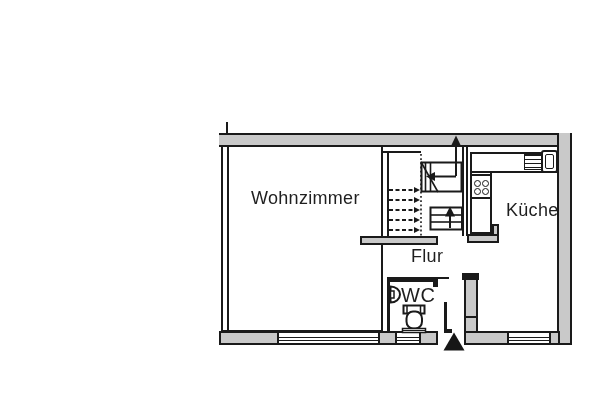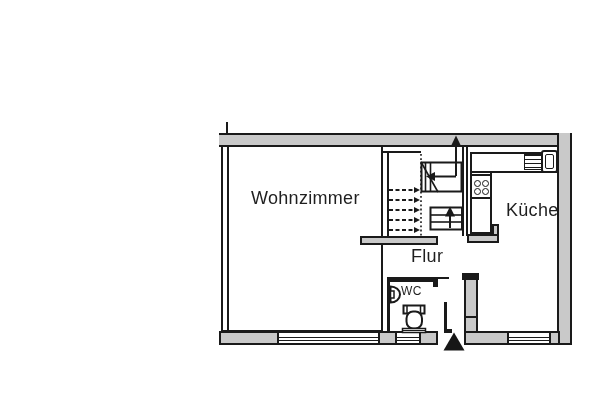--- a/index.html
+++ b/index.html
@@ -14,21 +14,21 @@
   .win i{position:absolute;left:0;right:0;height:1px;background:#1a1a1a;display:block;}
   .win i.l1{top:4px;} .win i.l2{top:7px;}
   .counter{background:#ffffff;border:2px solid #1a1a1a;}
   .stove{border-top:2px solid #1a1a1a;border-bottom:2px solid #1a1a1a;}
   .burner{position:absolute;width:7px;height:7px;border:1.5px solid #1a1a1a;border-radius:50%;background:#fff;box-sizing:border-box;}
   .drain{background:repeating-linear-gradient(to bottom,#1a1a1a 0 1.5px,#ffffff 1.5px 4px);border:1px solid #1a1a1a;}
   .basin-outer{background:#fff;border:2px solid #1a1a1a;border-radius:3px;}
   .basin-inner{position:absolute;left:2px;top:2px;width:9px;height:15px;border:1.5px solid #1a1a1a;border-radius:2px;box-sizing:border-box;}
   .label{position:absolute;white-space:nowrap;line-height:1;}
   .lab-lg{font-size:18px;letter-spacing:0.3px;}
-  .lab-wc{font-size:12px;letter-spacing:0.5px;text-align:right;}
+  .lab-wc{font-size:20px;letter-spacing:0.5px;text-align:right;}
   svg{position:absolute;left:0;top:0;}
   .z1{z-index:1}.z2{z-index:2}.z3{z-index:3}.z4{z-index:4}
 </style>
 </head>
 <body>
 
 <div id="stage">
 
   <div class="abs roombox z1" style="left:221px;top:105px;width:162px;height:187px;"></div>
   <div class="abs blk z1" style="left:227px;top:105px;width:2px;height:185px;"></div>

